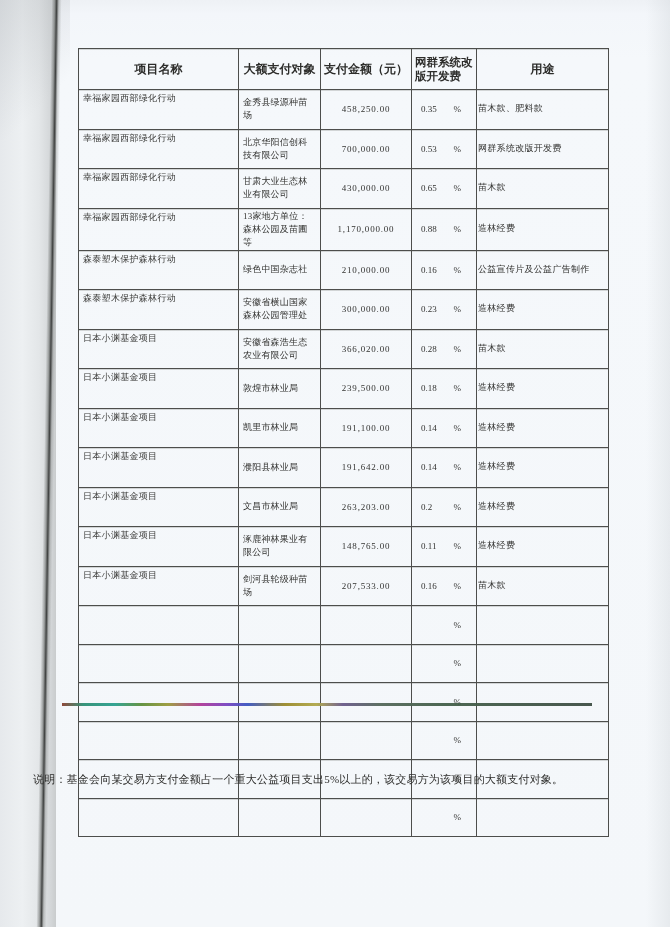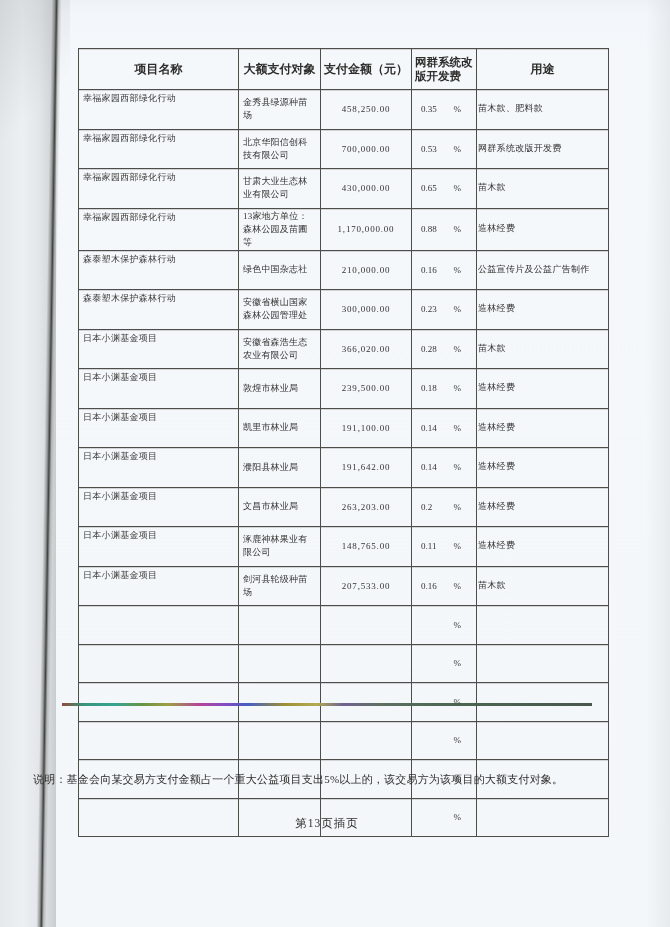--- a/index.html
+++ b/index.html
@@ -327,14 +327,13 @@
             </div>
           </td>
           <td class="c-purpose"></td>
         </tr>
       </tbody>
   </table>
 
   <div class="artifact-line" id="artifact-line" style="background: linear-gradient(90deg, rgb(138, 64, 48) 0%, rgb(46, 143, 116) 4%, rgb(43, 160, 142) 10%, rgb(94, 143, 58) 15%, rgb(154, 154, 58) 20%, rgb(176, 58, 150) 26%, rgb(122, 68, 192) 31%, rgb(58, 85, 192) 35%, rgb(154, 138, 42) 42%, rgb(176, 168, 74) 48%, rgb(106, 90, 138) 53%, rgb(85, 105, 90) 60%, rgb(68, 96, 74) 72%, rgb(63, 79, 69) 100%);"></div>
 
   <div class="note">说明：基金会向某交易方支付金额占一个重大公益项目支出5%以上的，该交易方为该项目的大额支付对象。</div>
-  <div class="page-footer">第13页插页</div>
 </div>
 
 </body></html>

